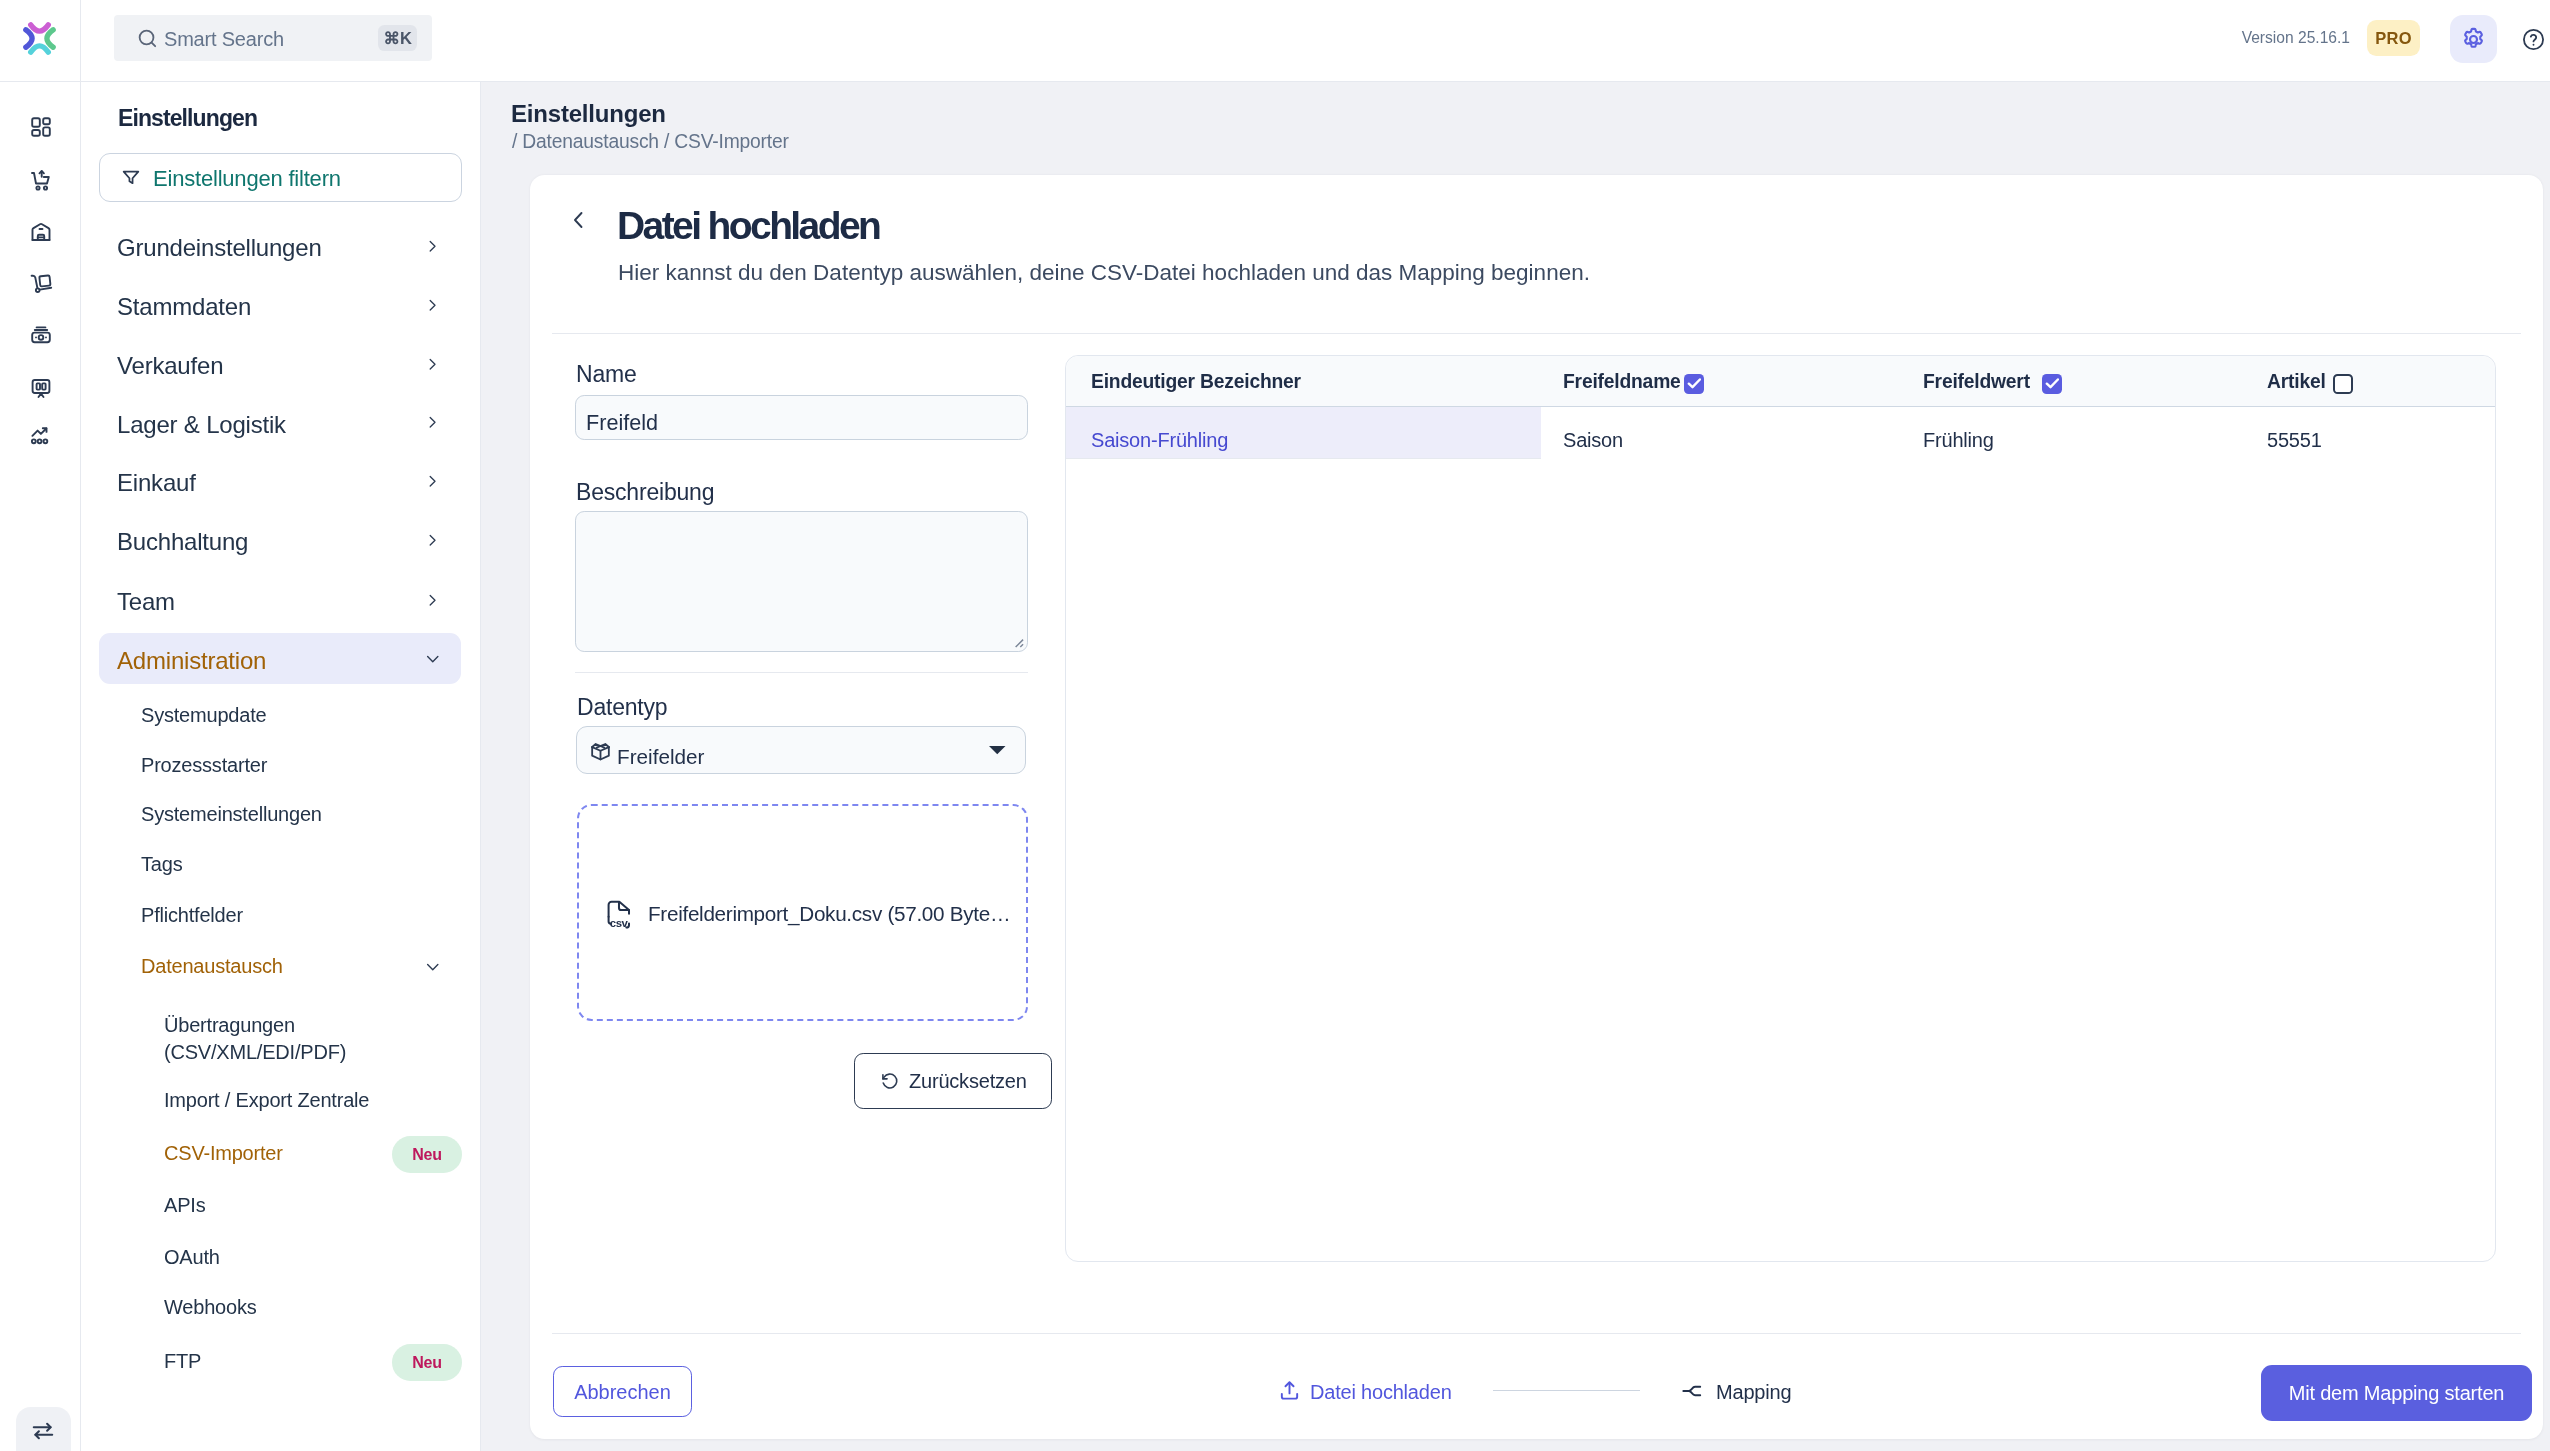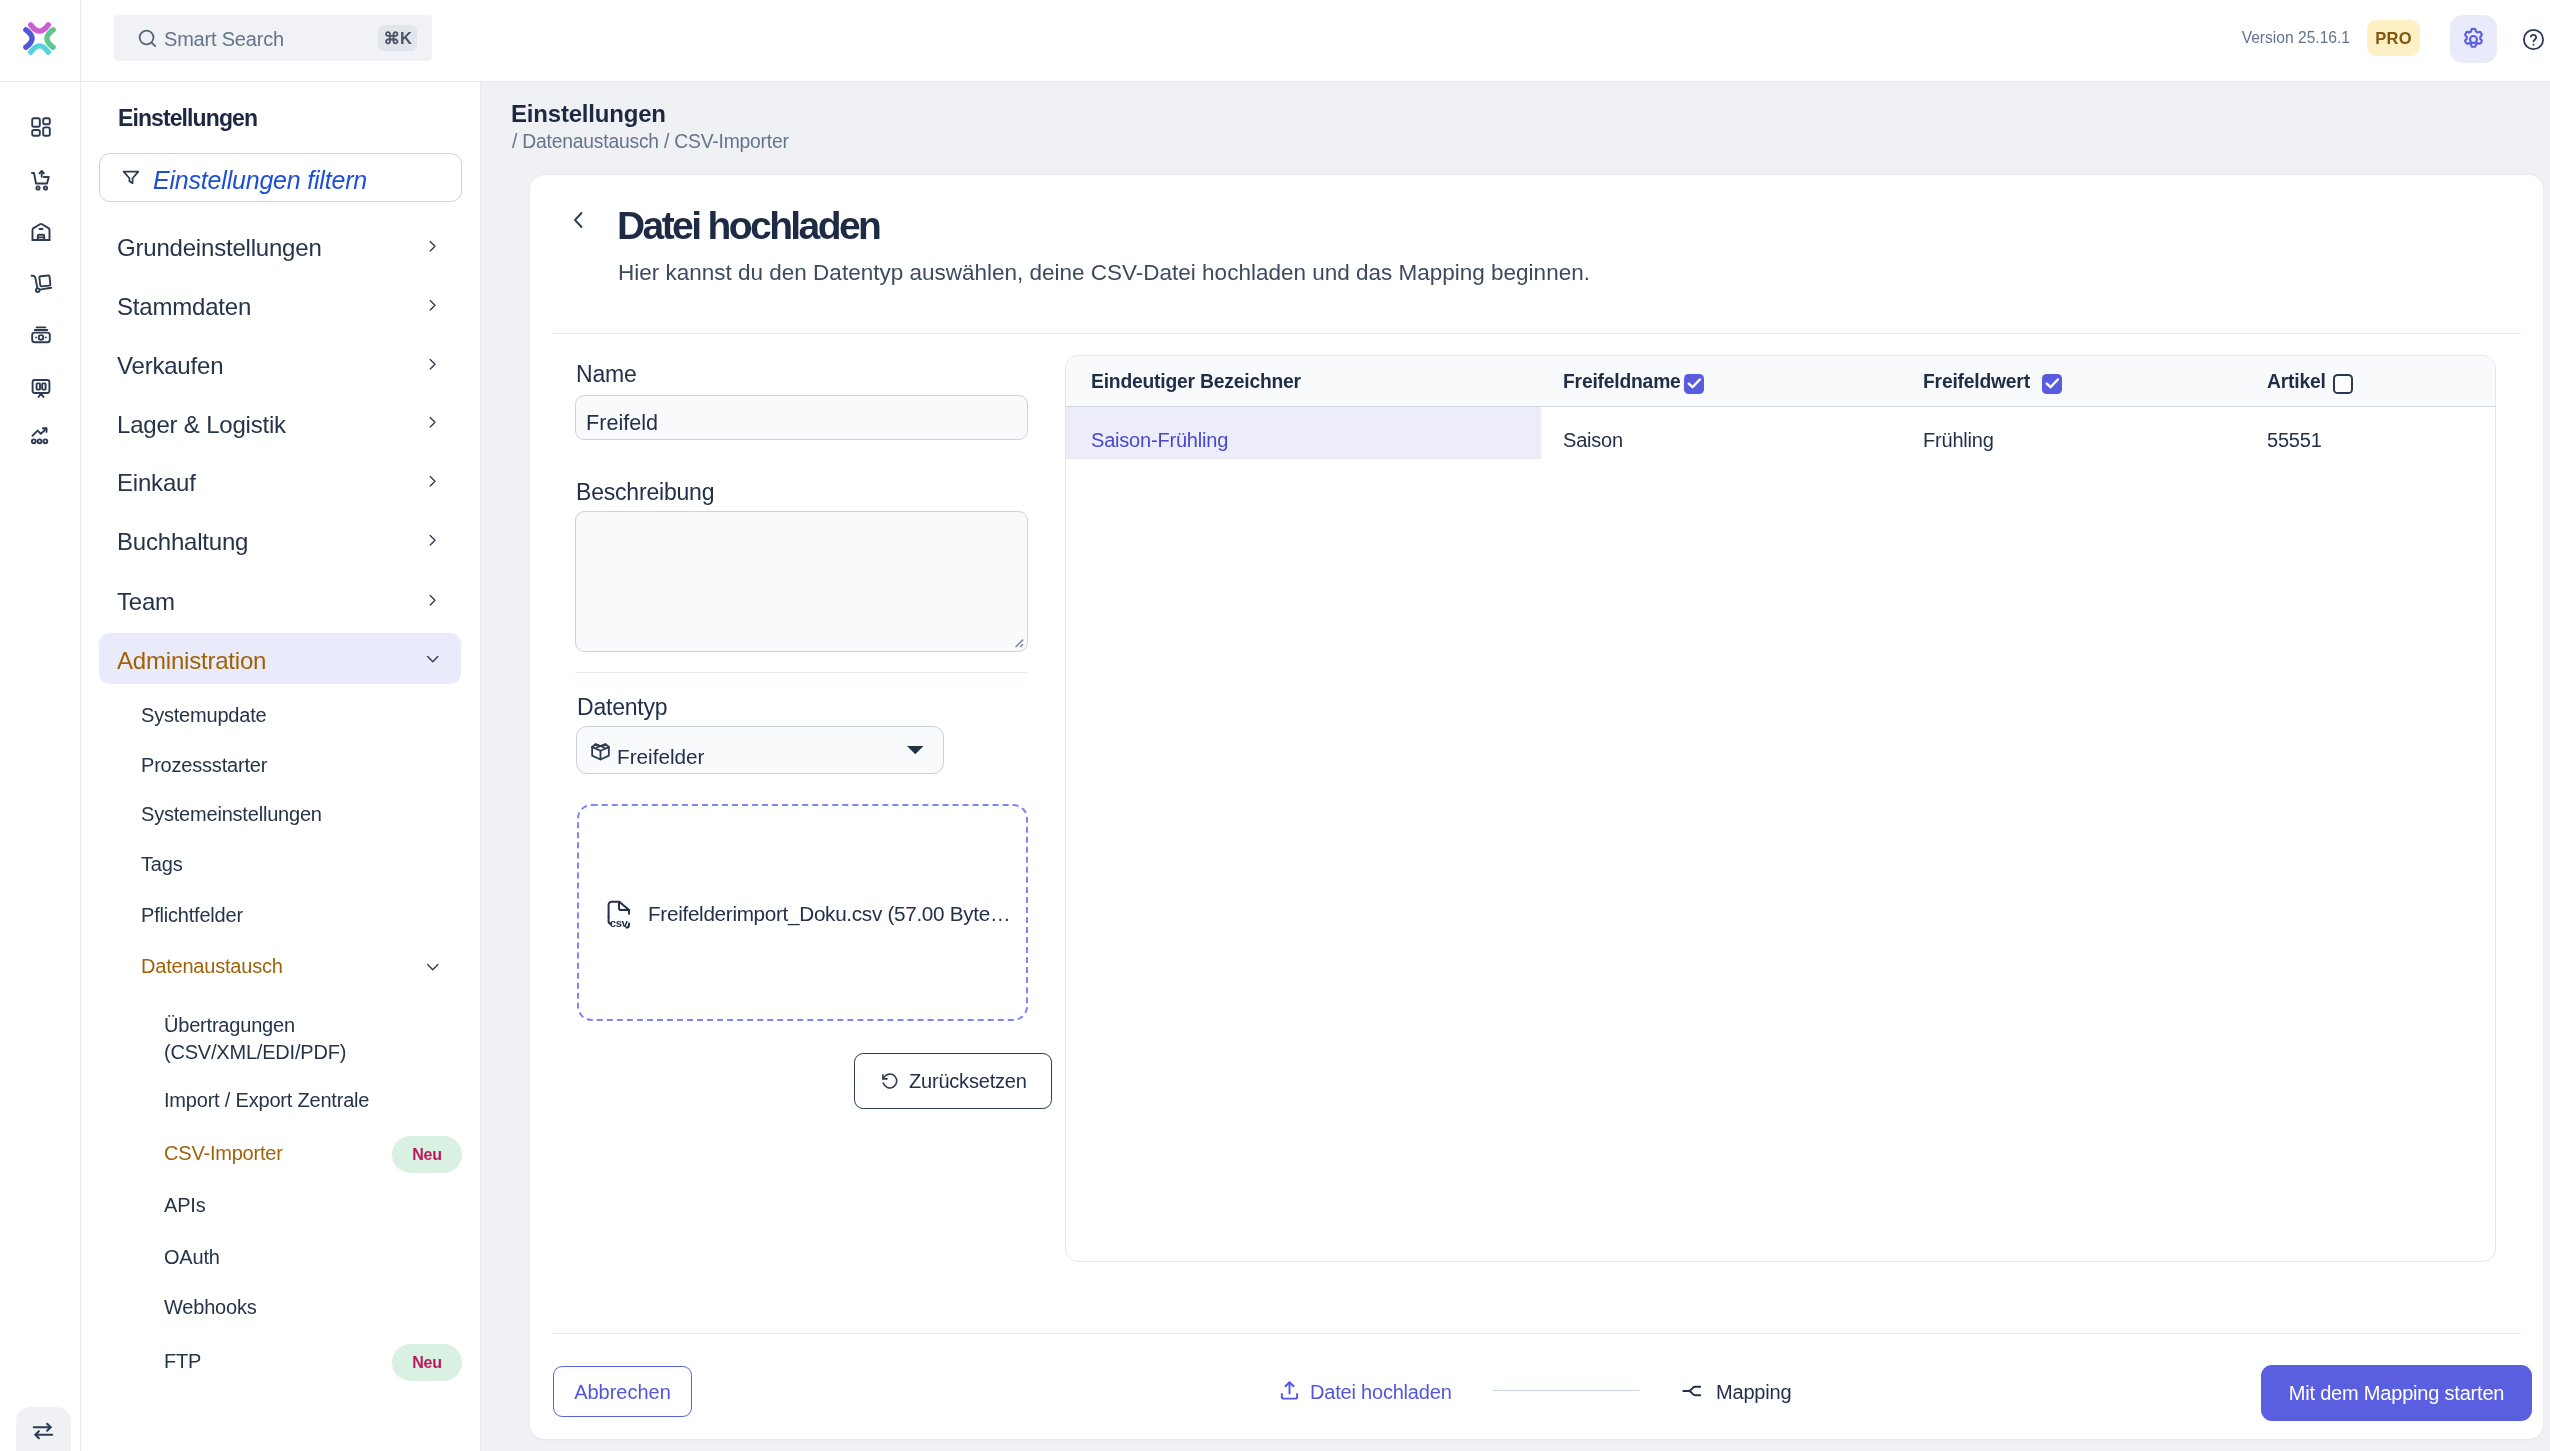--- a/index.html
+++ b/index.html
@@ -17,21 +17,21 @@
   #search .ph { position:absolute; left:50px; top:13px; font-size:20px; color:#64748b; letter-spacing:-0.2px;}
   #kbd { position:absolute; right:14.7px; top:10px; width:39px; height:26px; border-radius:6.4px; background:#e2e5eb;
          color:#4a5568; font-size:16.5px; line-height:26px; text-align:center; font-weight:bold; letter-spacing:0;}
   #version { right:200px; top:29px; font-size:15.6px; color:#64748b; }
   #pro { left:2367px; top:20px; width:53px; height:36px; border-radius:9.2px; background:#fdf0c5;
          color:#85570e; font-weight:bold; font-size:16.5px; line-height:36px; text-align:center; letter-spacing:0.3px;}
   #gearbtn { left:2450px; top:14.7px; width:47px; height:48px; border-radius:13px; background:#e9ebfb; }
   
   #sb-title { left:118px; top:105px; font-size:23px; font-weight:bold; color:#1c2940; letter-spacing:-0.9px;}
   #filter { left:99px; top:153px; width:363px; height:49px; border:1.4px solid #cbd4e0; border-radius:11px; background:#fff;}
-  #filter .ph { position:absolute; left:53px; top:12px; font-size:25px; color:#1d4ed8; letter-spacing:-0.2px;font-style:italic;}
+  #filter .ph { position:absolute; left:53px; top:12px; font-size:22px; color:#0f766e; letter-spacing:-0.2px;}
   .nav { font-size:24px; color:#243449; letter-spacing:-0.2px; }
   .nav.ind, .snav.ind { color:#a16207; }
   .snav { font-size:20px; color:#243449; letter-spacing:-0.2px; }
   #adm-pill { left:99px; top:633px; width:362px; height:51px; border-radius:11px; background:#e9ebfa; }
   .neu { position:absolute; left:392px; width:70px; height:37px; border-radius:18.4px; background:#d9f1e2;
          color:#be185d; font-weight:bold; font-size:16px; text-align:center; line-height:37px; letter-spacing:-0.2px;}
   
   #ct-title { left:511px; top:100px; font-size:24px; font-weight:bold; color:#1c2940; letter-spacing:-0.2px;}
   #crumb { left:512px; top:131px; font-size:19.3px; color:#64748b; letter-spacing:-0.2px;}
   
@@ -221,21 +221,21 @@
   <label class="f" style="left:46px;top:186px">Name</label>
   <div class="inputbox" style="left:45px;top:220px;width:453px;height:45px;line-height:53px;padding-left:10px">Freifeld</div>
   <label class="f" style="left:46px;top:304px">Beschreibung</label>
   <div class="inputbox" style="left:45px;top:336px;width:453px;height:141px">
     <svg style="position:absolute;right:2.8px;bottom:2.8px" width="13" height="13" viewBox="0 0 14 14">
       <path d="M13 5 5 13M13 10l-3 3" stroke="#7c8798" stroke-width="1.6" fill="none"></path>
       </svg>
   </div>
   <div class="hr" style="left:45px;top:497px;width:453px"></div>
   <label class="f" style="left:47px;top:519px">Datentyp</label>
-  <div class="inputbox" style="left:46px;top:551px;width:368px;height:48px;border-radius:11px">
+  <div class="inputbox" style="left:46px;top:551px;width:450px;height:48px;border-radius:11px">
     <svg class="ic" style="position:absolute;left:12px;top:12px" width="23" height="23" viewBox="0 0 24 24" stroke="#22304a" stroke-width="1.7">
       <path d="M3.3 8.4 12 12.3l8.7-3.9"></path>
         <path d="M12 21.2V12.3"></path>
       <path d="M3.3 8.4v9l8.7 4 8.7-4v-9"></path>
         <path d="M3.3 8.4 7 5.2l9 3.8"></path>
         <path d="M20.7 8.4 17 5.2 8 9"></path>
     </svg>
     <span style="position:absolute;left:40px;top:18.4px;font-size:20.7px">Freifelder</span>
     <svg style="position:absolute;right:19.3px;top:19.3px" width="16.5" height="8.3" viewBox="0 0 18 9">
         <path d="M0 0h18L9 9z" fill="#233044"></path>

